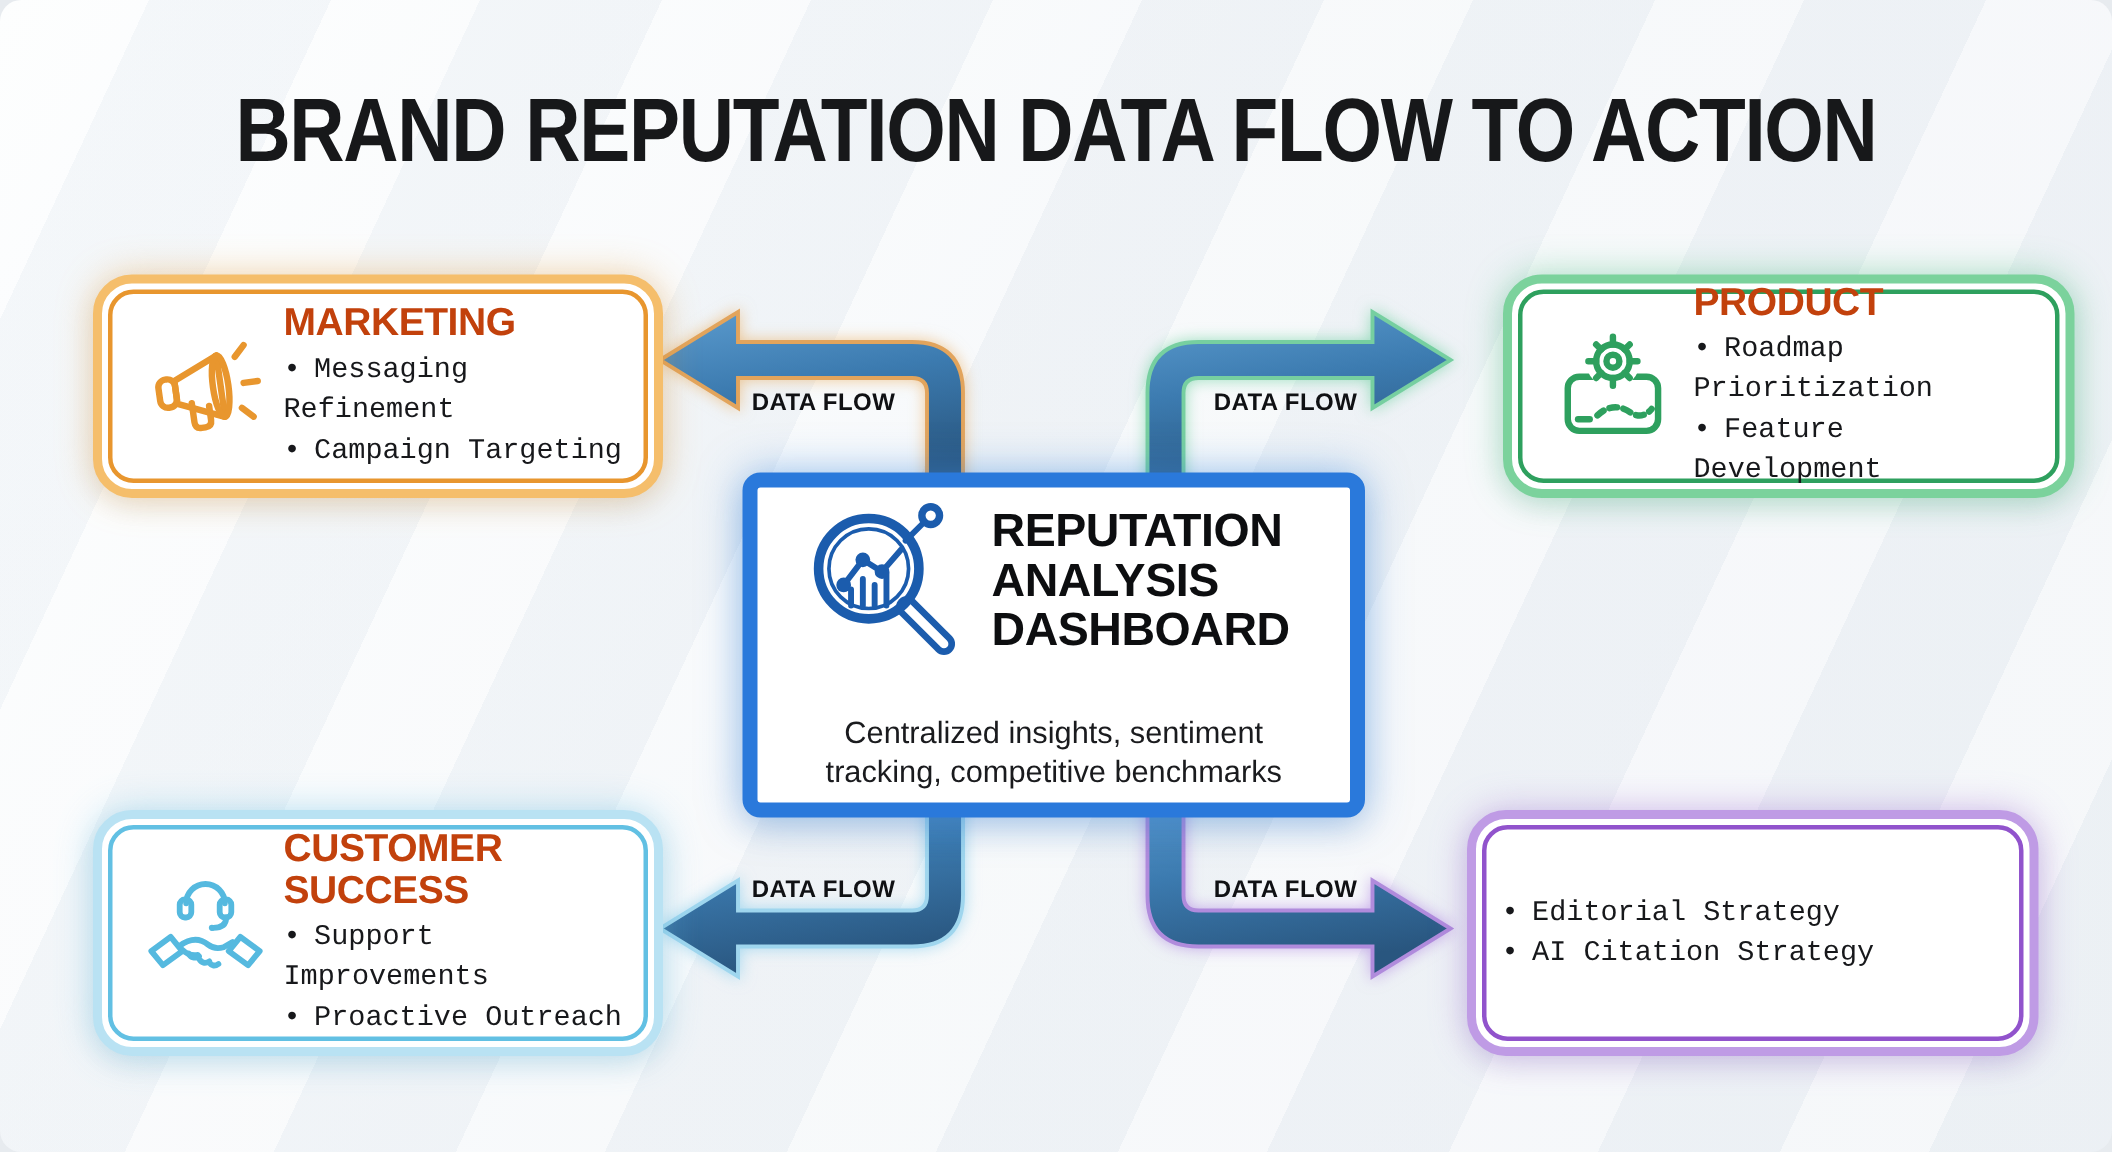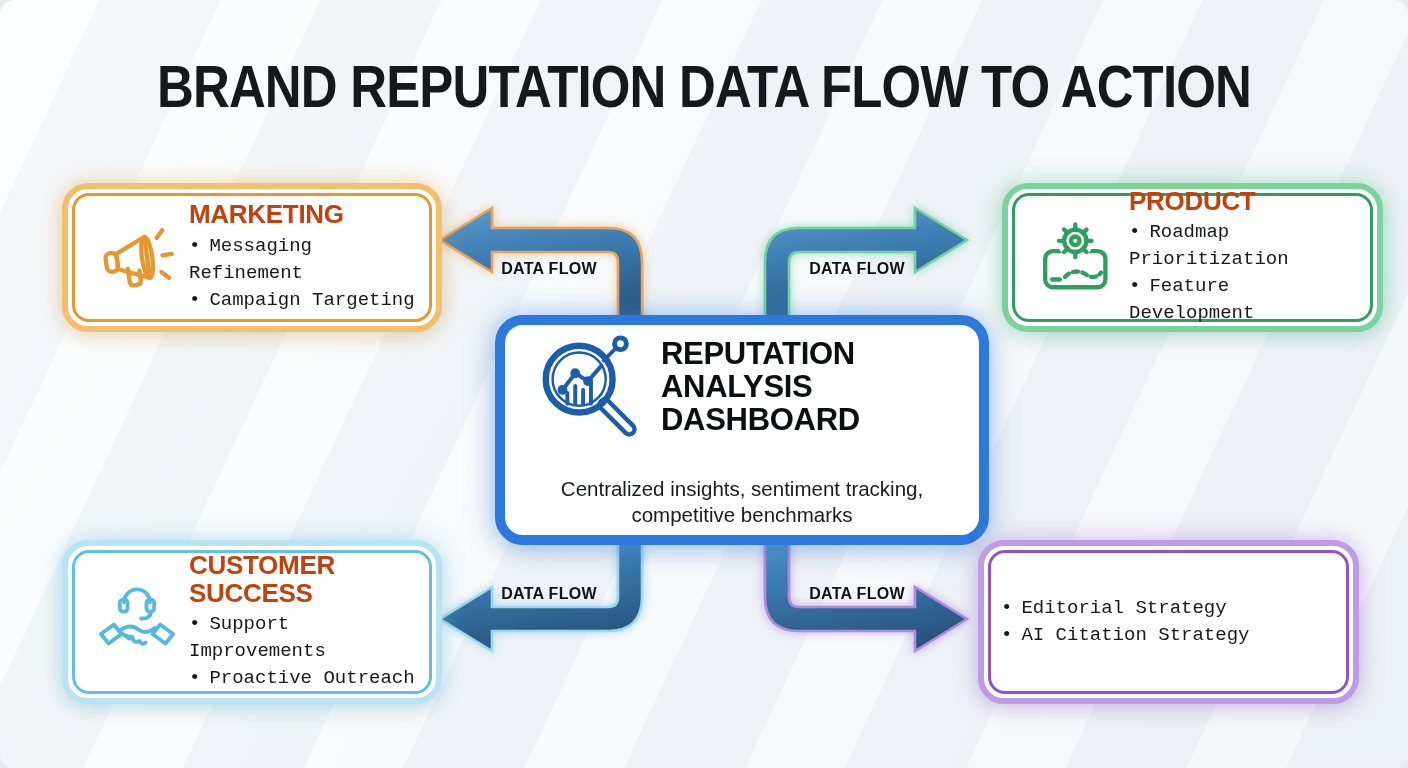--- a/index.html
+++ b/index.html
@@ -31,22 +31,22 @@
   .card-text{flex:1;min-width:0;}
   .card-text h2{margin:0 0 4px 0;font-size:26px;font-weight:800;line-height:1.05;color:#c2410c;letter-spacing:-.3px;}
   .card-text ul{margin:0;padding:0;list-style:none;font-family:Liberation Mono, monospace;}
   .card-text li{font-size:19px;line-height:1.42;color:#17181b;}
   .card-text li::before{content:"•";margin-right:9px;}
   .card--marketing{--outer:#f5be6b;--inner:#e8962e;--icon:#e8962e;--glow:rgba(236,160,60,.4);}
   .card--product{--outer:#7bd29c;--inner:#2ea05e;--icon:#2ea05e;--glow:rgba(60,190,120,.4);}
   .card--cs{--outer:#b9e2f3;--inner:#62c0e3;--icon:#55b9df;--glow:rgba(110,200,235,.45);}
   .card--pr{--outer:#bf9be5;--inner:#9153cc;--icon:#8b4fc8;--glow:rgba(155,100,215,.4);}
   
-  .center-card{position:absolute;z-index:3;left:495px;top:315px;width:494px;height:230px;
-    background:#fff;border:10px solid #2a79db;border-radius:28px;box-sizing:border-box;
+  .center-card{position:absolute;z-index:3;left:495px;top:315px;width:415px;height:230px;
+    background:#fff;border:10px solid #2a79db;border-radius:12px;box-sizing:border-box;
     box-shadow:0 0 28px rgba(70,145,230,.5),0 8px 20px rgba(40,80,140,.12);
     display:flex;flex-direction:column;justify-content:center;padding:10px 20px 14px 20px;gap:20px;}
   .center-top{display:flex;align-items:center;}
   .center-icon{flex:0 0 128px;display:flex;align-items:center;justify-content:center;color:#1b5cad;}
   .center-icon svg{width:118px;height:118px;}
   .center-title{margin:0 0 0 8px;font-size:31px;font-weight:800;line-height:1.07;color:#0d0e10;
     letter-spacing:-.3px;max-width:215px;}
   .center-sub{margin:10px 4px 0 4px;text-align:center;font-size:20.5px;line-height:1.28;color:#1a1b1e;}
   .icon-news-text{font-family:"Liberation Sans",sans-serif;font-weight:bold;}
 </style>

